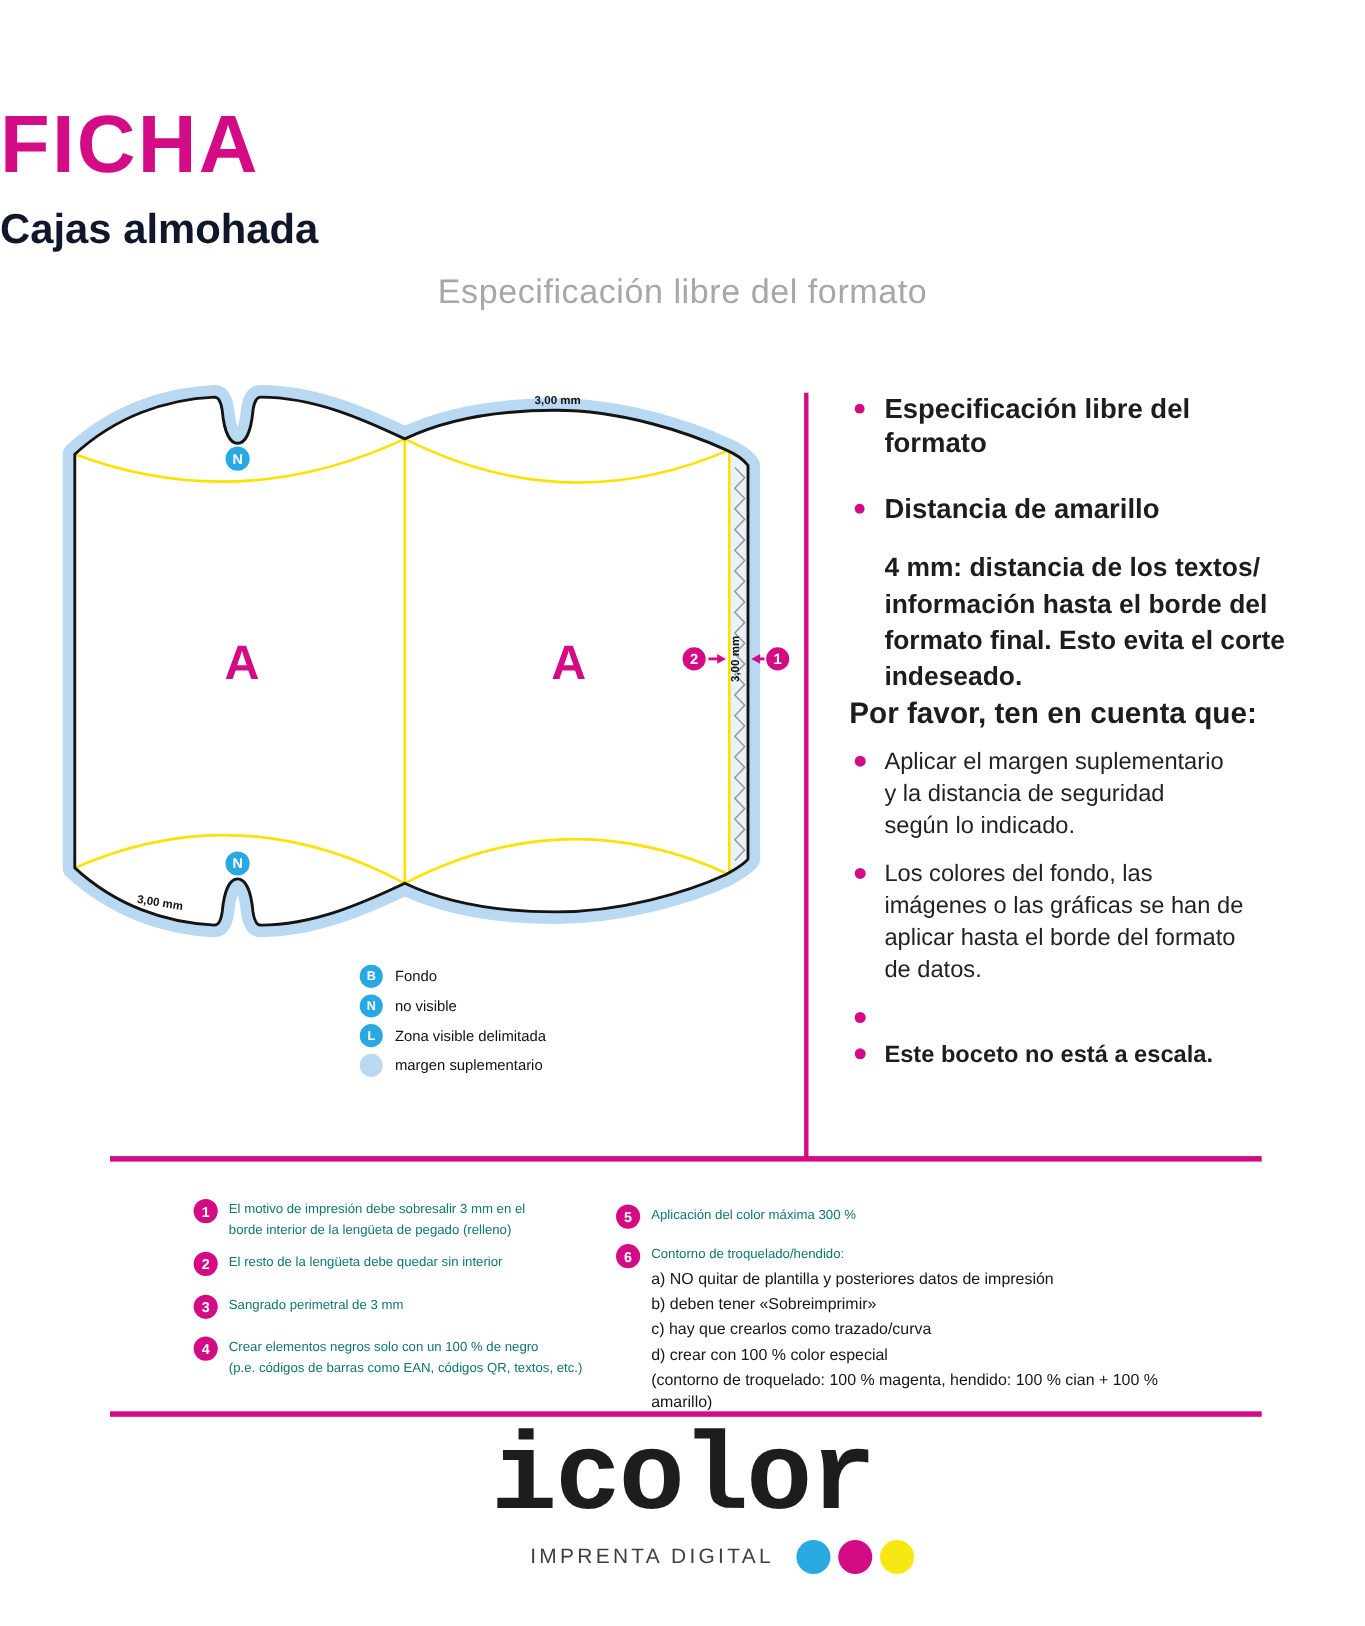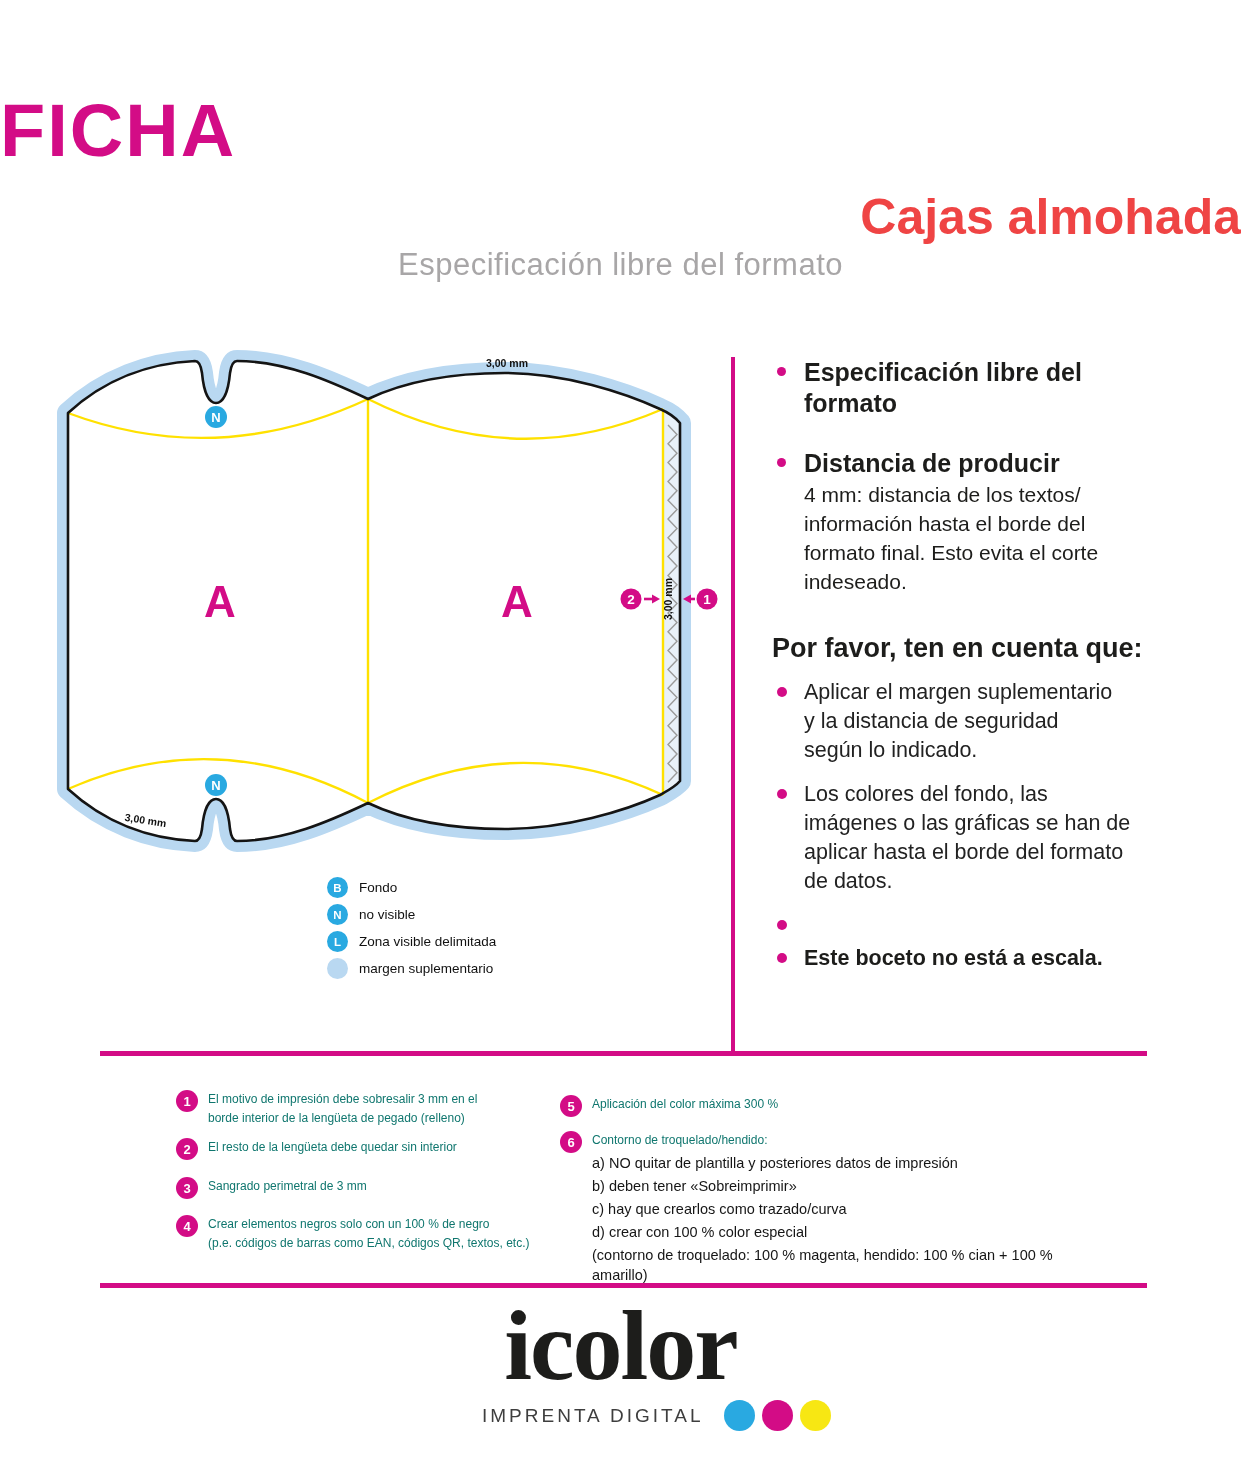--- a/index.html
+++ b/index.html
@@ -11,21 +11,21 @@
   body{
     width:1241px;height:1478px;position:relative;overflow:hidden;
     font-family:"Liberation Sans",sans-serif;color:var(--ink);
   }
   .abs{position:absolute}
   .pre{white-space:pre-line}
 
   
   .title{left:0;right:0;top:88px;font-size:74px;font-weight:800;
          letter-spacing:2px;color:var(--magenta)}
-  .subtitle{left:0;right:0;top:188px;text-align:right;font-size:50px;font-weight:700;color:#ef4444}
+  .subtitle{left:0;right:0;top:188px;text-align:left;font-size:38px;font-weight:700;color:#0f172a}
   .tagline{left:0;right:0;top:247px;text-align:center;font-size:31px;font-weight:400;
            color:var(--gray);letter-spacing:.5px}
 
   
   .diagram{left:55px;top:351px;width:665px;height:500px;overflow:visible}
   svg{overflow:visible}
   .band{fill:none;stroke:var(--light-blue);stroke-width:22;stroke-linejoin:round}
   .panelfill{fill:#fff;stroke:none}
   .tabfill{fill:var(--tabfill);stroke:none}
   .crease{fill:none;stroke:var(--yellow);stroke-width:2.4}
@@ -55,21 +55,21 @@
   .hrule2{left:100px;top:1283px;width:1047px;height:5px;background:var(--magenta)}
 
   
   .rb{display:flex}
   .rdot{width:9px;height:9px;border-radius:50%;background:var(--magenta);flex:0 0 auto;
         margin-top:10px;margin-right:18px;margin-left:5px}
   .rb1{left:772px;top:357px;width:400px}
   .rb1 .txt{font-size:25px;font-weight:800;line-height:1.25}
   .rb2{left:772px;top:448px;width:410px}
   .rb2 .txt{font-size:25px;font-weight:800;line-height:1.2}
-  .rb2 .body{font-size:21px;font-weight:400;line-height:1.38;margin-top:3px}
+  .rb2 .body{font-size:24px;font-weight:700;line-height:1.38;margin-top:22px}
   .rhead{left:772px;top:633px;font-size:27px;font-weight:800}
   .rlist{left:772px;top:678px;width:420px}
   .rlist .rb{margin-bottom:14px}
   .rlist .rdot{width:10px;height:10px;margin-top:9px;margin-right:17px}
   .rlist .txt{font-size:21.5px;line-height:1.36;color:#222}
   .rlist .rb.bold .txt{font-weight:800;color:var(--ink)}
 
   
   .fn{display:flex}
   .fnum{width:22px;height:22px;border-radius:50%;background:var(--magenta);color:#fff;
@@ -79,21 +79,21 @@
   .fn1{left:176px;top:1090px;width:385px}
   .fn2{left:176px;top:1138px;width:385px}
   .fn3{left:176px;top:1177px;width:385px}
   .fn4{left:176px;top:1215px;width:400px}
   .fn5{left:560px;top:1095px;width:420px}
   .fn6{left:560px;top:1131px;width:500px}
   .fn6 .sub{font-size:14.5px;line-height:1.38;color:#161616;margin-top:3px}
 
   
   .logo{left:0;right:0;top:1296px;text-align:center;
-        font-family:Liberation Serif, serif;font-weight:700;font-size:100px;line-height:1;
+        font-family:Liberation Mono, monospace;font-weight:700;font-size:100px;line-height:1;
         color:#1d1d1b;letter-spacing:-2px}
   .brandrow{left:482px;top:1400px;display:flex;align-items:center}
   .brandtext{font-size:19px;font-weight:400;letter-spacing:3px;color:#3e3e3e;margin-right:20px}
   .dot{width:31px;height:31px;border-radius:50%;margin-right:7px;flex:0 0 auto}
   .dot.c{background:var(--cyan)} .dot.m{background:var(--magenta)} .dot.y{background:#f7e713}
 </style>
 </head>
 <body>
 
 <div class="abs title">FICHA</div>
@@ -191,21 +191,21 @@
 <div class="abs hrule2"></div>
 
 <div class="abs rb rb1">
   <span class="rdot"></span>
   <div class="txt pre">Especificación libre del
 formato</div>
 </div>
 <div class="abs rb rb2">
   <span class="rdot"></span>
   <div>
-    <div class="txt">Distancia de producir</div>
+    <div class="txt">Distancia de amarillo</div>
     <div class="body pre">4 mm: distancia de los textos/
 información hasta el borde del
 formato final. Esto evita el corte
 indeseado.</div>
   </div>
 </div>
 <div class="abs rhead">Por favor, ten en cuenta que:</div>
 <div class="abs rlist">
   <div class="rb">
     <span class="rdot"></span>

